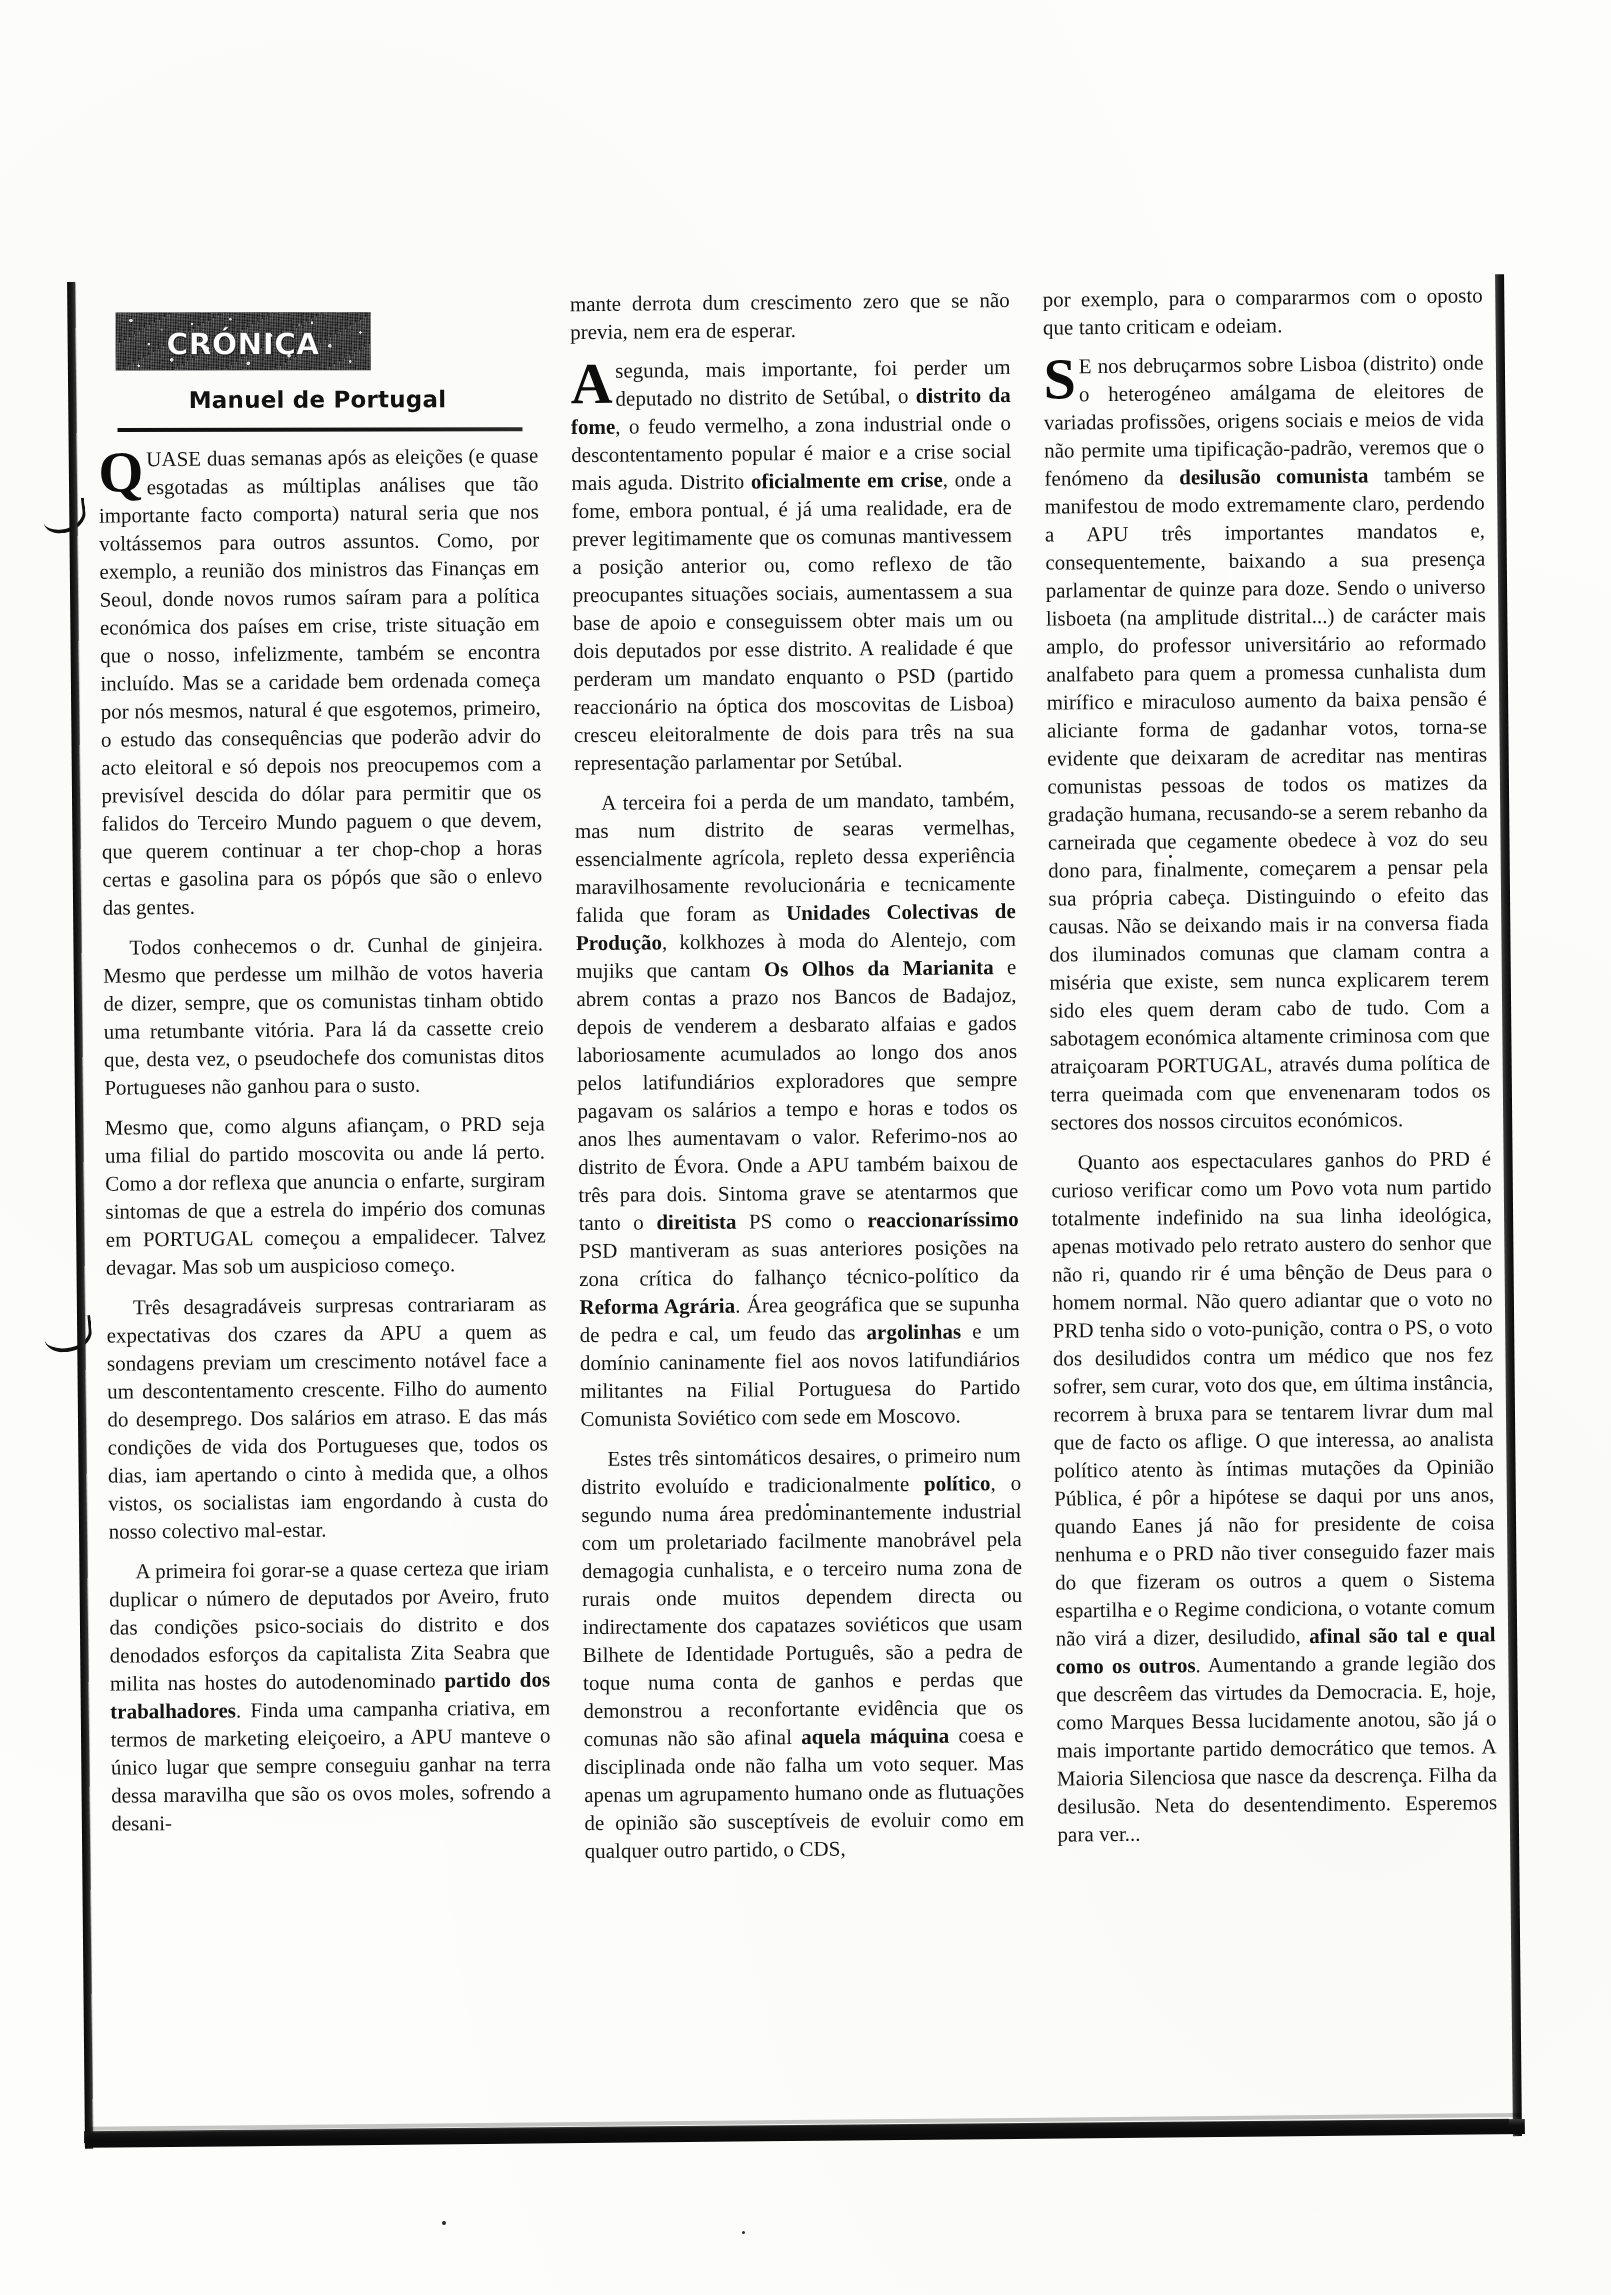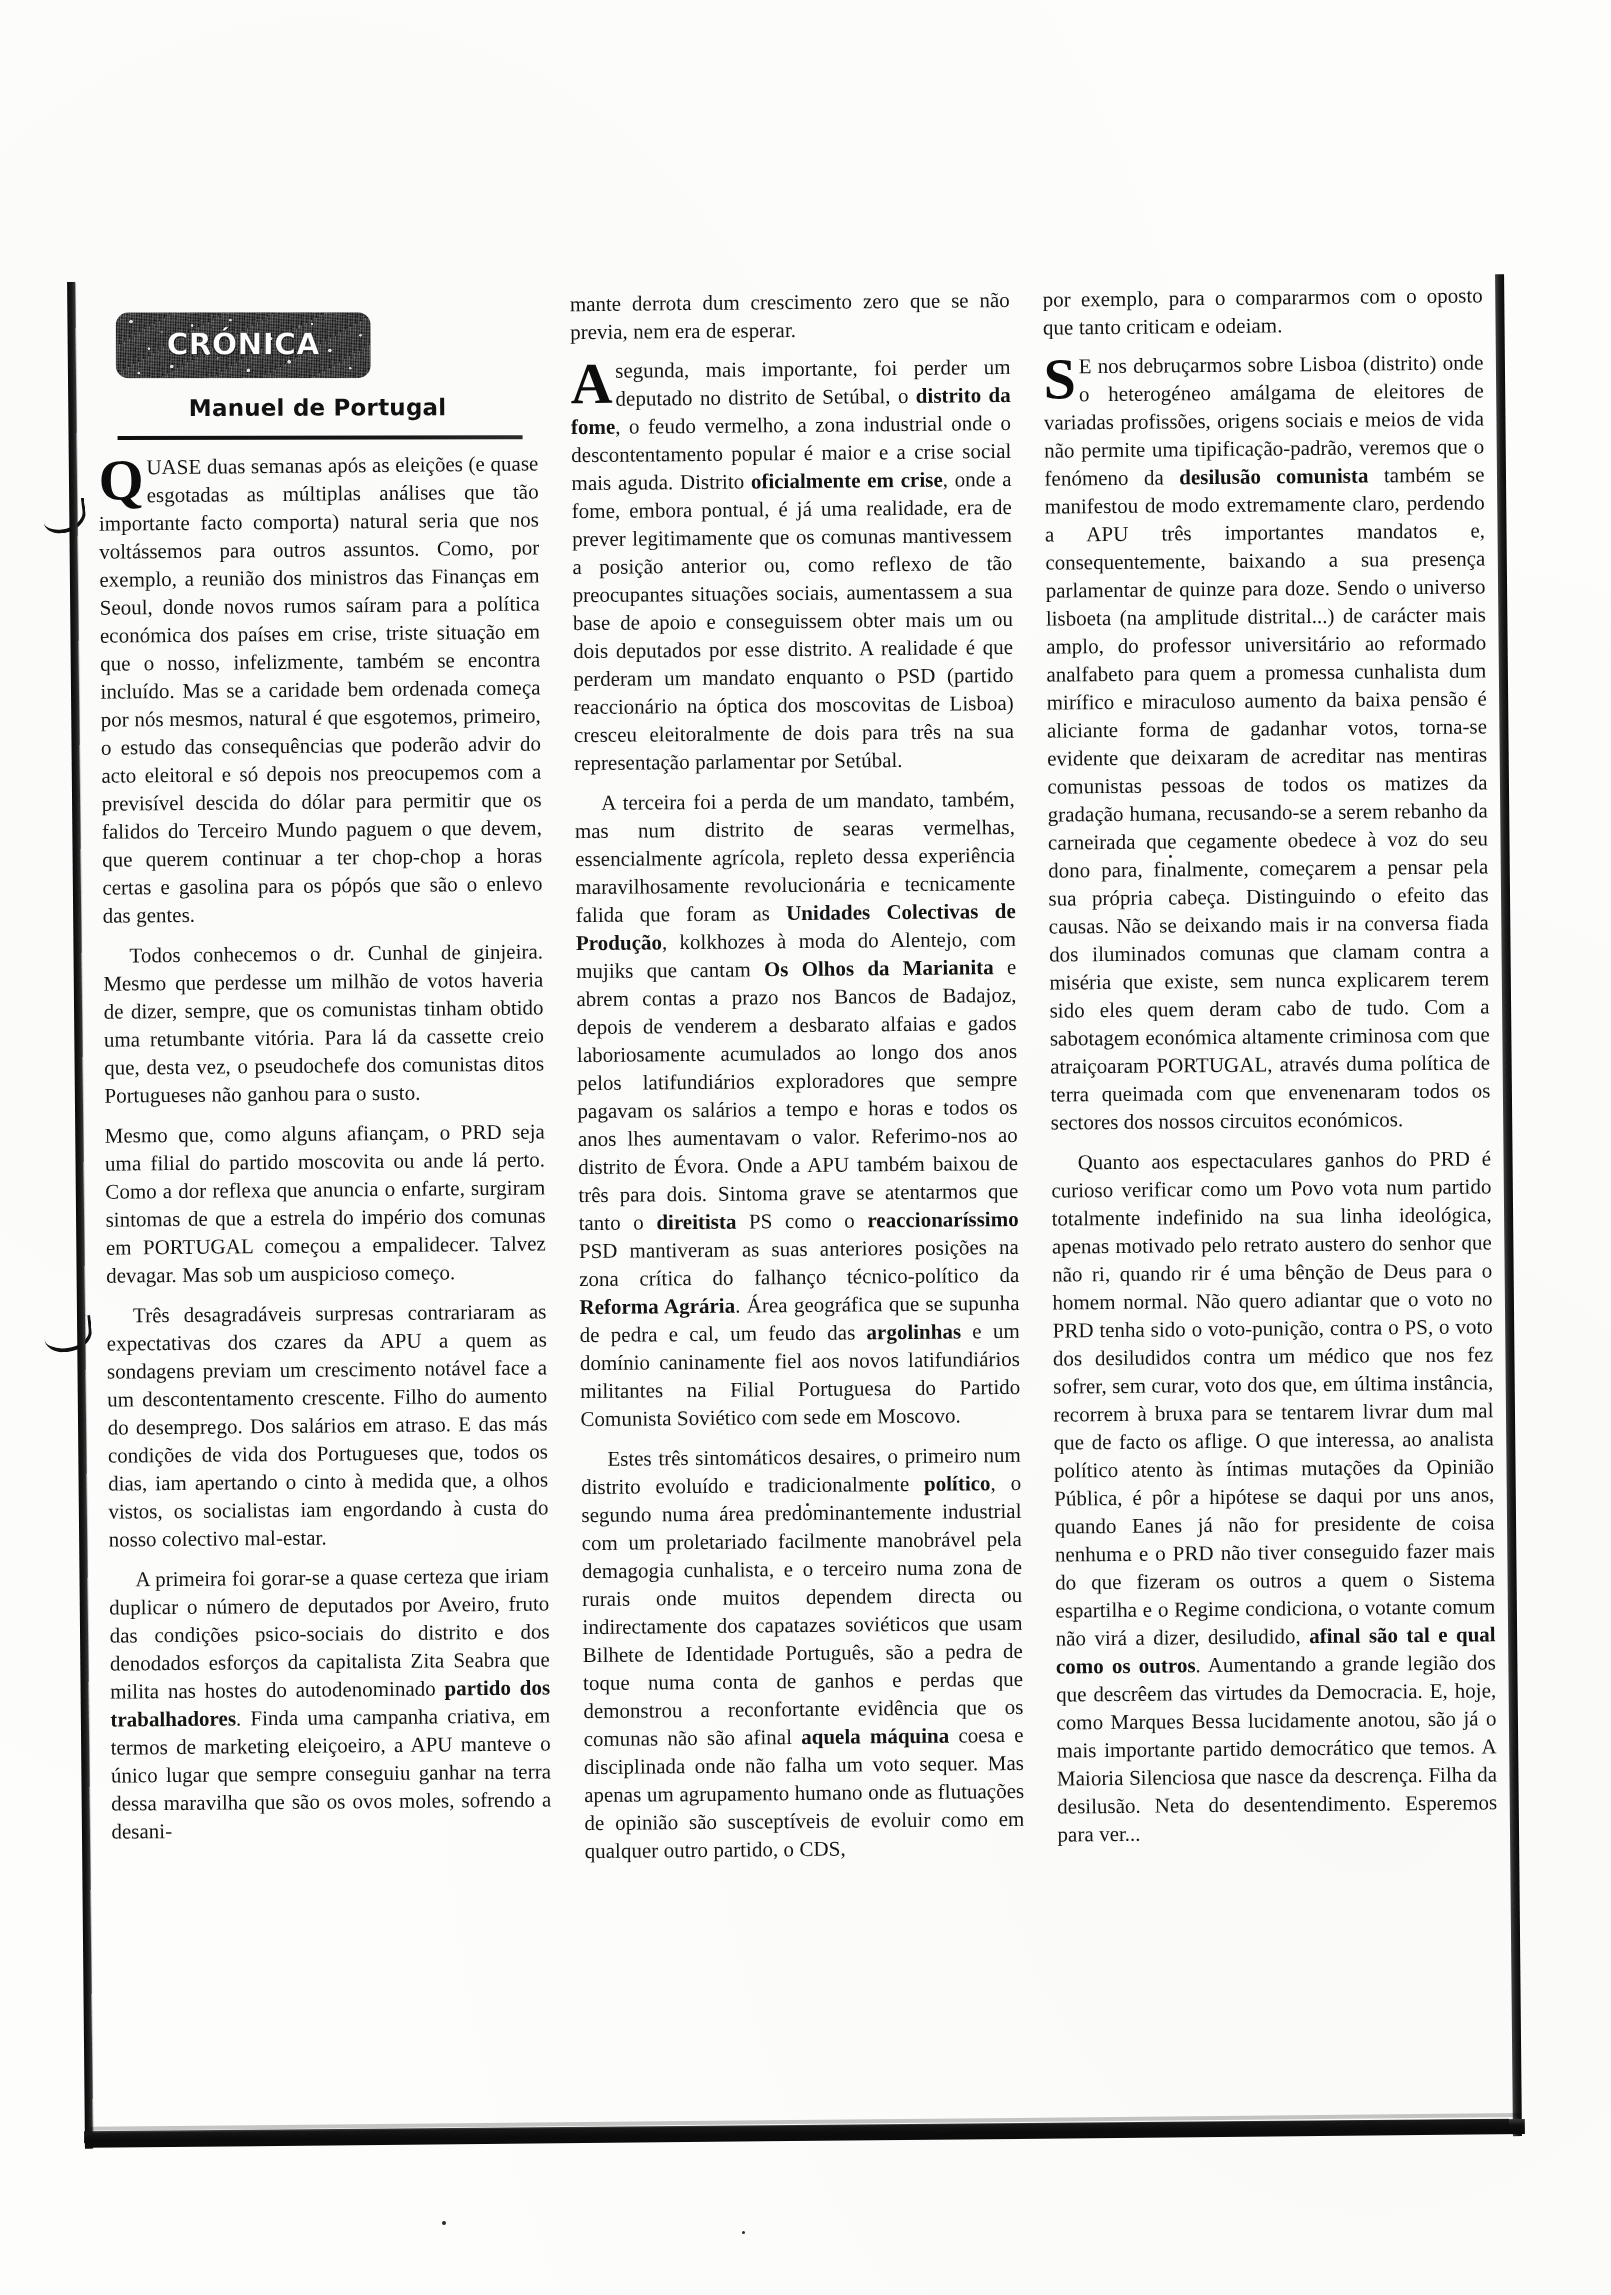--- a/index.html
+++ b/index.html
@@ -84,32 +84,31 @@
   }
   .column {
     flex: 1 1 0;
     position: relative;
   }
 
   
   #masthead {
     position: relative;
     width: 255px;
-    height: 66px;
+    height: 58px;
     margin: 28.5px 0 0 18.7px;
     background:
       repeating-linear-gradient(92deg, rgba(255,255,255,0.30) 0px, rgba(255,255,255,0.0) 1.5px, rgba(255,255,255,0.24) 2.9px, rgba(255,255,255,0.0) 4.9px),
       repeating-linear-gradient(5deg, rgba(255,255,255,0.22) 0px, rgba(255,255,255,0.0) 2px, rgba(255,255,255,0.18) 3.4px, rgba(255,255,255,0.0) 5.9px),
       radial-gradient(circle at 18% 30%, rgba(255,255,255,0.30) 0 1px, rgba(255,255,255,0) 1.5px),
       radial-gradient(circle at 40% 70%, rgba(255,255,255,0.28) 0 1px, rgba(255,255,255,0) 1.5px),
       radial-gradient(circle at 72% 22%, rgba(255,255,255,0.25) 0 1px, rgba(255,255,255,0) 1.5px),
       #0c0c0c;
     overflow: hidden;
     transform: rotate(0.5deg);
-    border-radius: 13px;
   }
   #masthead-title {
     position: absolute;
     left: 0; right: 0;
     top: 14.7px;
     text-align: center;
     font-family: "DejaVu Sans", sans-serif;
     font-size: 29.5px;
     font-weight: bold;
     letter-spacing: 0.5px;

